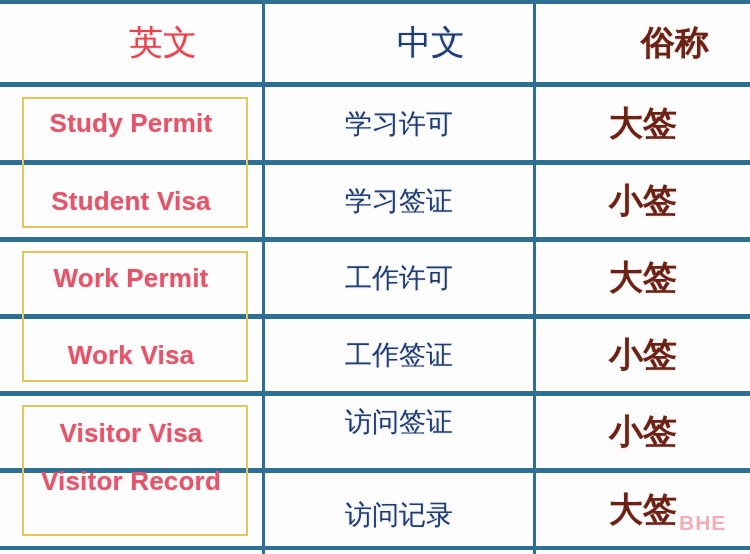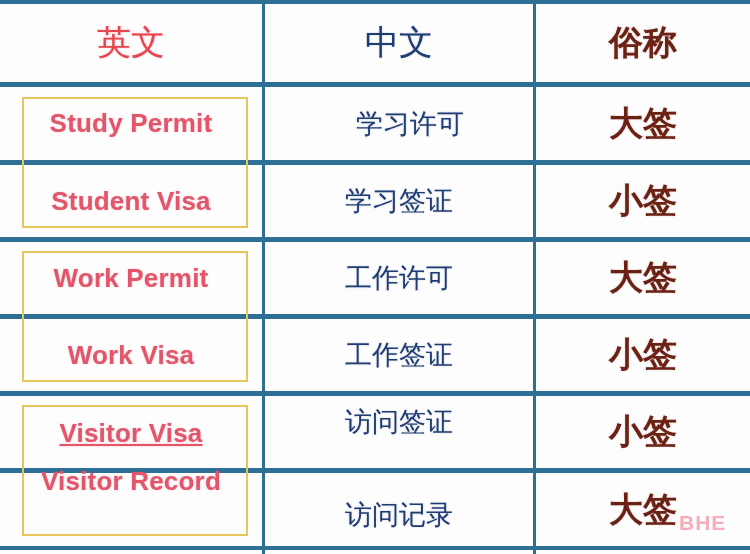--- a/index.html
+++ b/index.html
@@ -50,20 +50,21 @@
   }
 
   .col-en  { left: 0px;   width: 262px; }
   .col-zh  { left: 265px; width: 268px; }
   .col-nick{ left: 536px; width: 214px; }
 
   
   .hdr {
     top: 4px;
     height: 78px;
+    padding-left: 32px;
   }
   .hdr-en {
     color: #e8444f;
     font-size: 34px;
     font-weight: 400;
     font-family: "Liberation Serif", "DejaVu Serif", serif;
     text-shadow: 0 0 2px rgba(232,68,79,.35);
   }
   .hdr-zh {
     color: #1f3c73;
@@ -145,36 +146,36 @@
 
   <div class="goldbox" style="top:97px;  height:131px;"></div>
   <div class="goldbox" style="top:251px; height:131px;"></div>
   <div class="goldbox" style="top:405px; height:131px;"></div>
 
   <div class="cell hdr col-en hdr-en">英文</div>
   <div class="cell hdr col-zh hdr-zh">中文</div>
   <div class="cell hdr col-nick hdr-nick">俗称</div>
 
   <div class="cell col-en   en-text" style="top:87px;  height:73px;">Study Permit</div>
-  <div class="cell col-zh   zh-text" style="top:87px;  height:73px;padding-left:11px;">学习许可</div>
+  <div class="cell col-zh   zh-text" style="top:87px;  height:73px;">学习许可</div>
   <div class="cell col-nick nick-text" style="top:87px;  height:73px;">大签</div>
 
   <div class="cell col-en   en-text" style="top:165px; height:72px;">Student Visa</div>
   <div class="cell col-zh   zh-text" style="top:165px; height:72px;">学习签证</div>
   <div class="cell col-nick nick-text" style="top:165px; height:72px;">小签</div>
 
   <div class="cell col-en   en-text" style="top:242px; height:72px;">Work Permit</div>
   <div class="cell col-zh   zh-text" style="top:242px; height:72px;">工作许可</div>
   <div class="cell col-nick nick-text" style="top:242px; height:72px;">大签</div>
 
   <div class="cell col-zh   zh-text" style="top:319px; height:72px;">工作签证</div>
   <div class="cell col-en   en-text" style="top:319px; height:72px;">Work Visa</div>
   <div class="cell col-nick nick-text" style="top:319px; height:72px;">小签</div>
 
-  <div class="cell col-en   en-text" style="top:396px; height:75px;text-decoration:underline;">Visitor Visa</div>
+  <div class="cell col-en   en-text" style="top:396px; height:75px;">Visitor Visa</div>
   <div class="cell col-zh   zh-text" style="top:396px; height:52px;">访问签证</div>
   <div class="cell col-nick nick-text" style="top:396px; height:72px;">小签</div>
 
   <div class="cell col-en   en-text" style="top:445px; height:73px;border-radius:7px;">Visitor Record</div>
   <div class="cell col-zh   zh-text" style="top:473px; height:83px;">访问记录</div>
   <div class="cell col-nick nick-text" style="top:473px; height:73px;">大签</div>
 
   <div id="watermark">BHE</div>
 
 </div>

